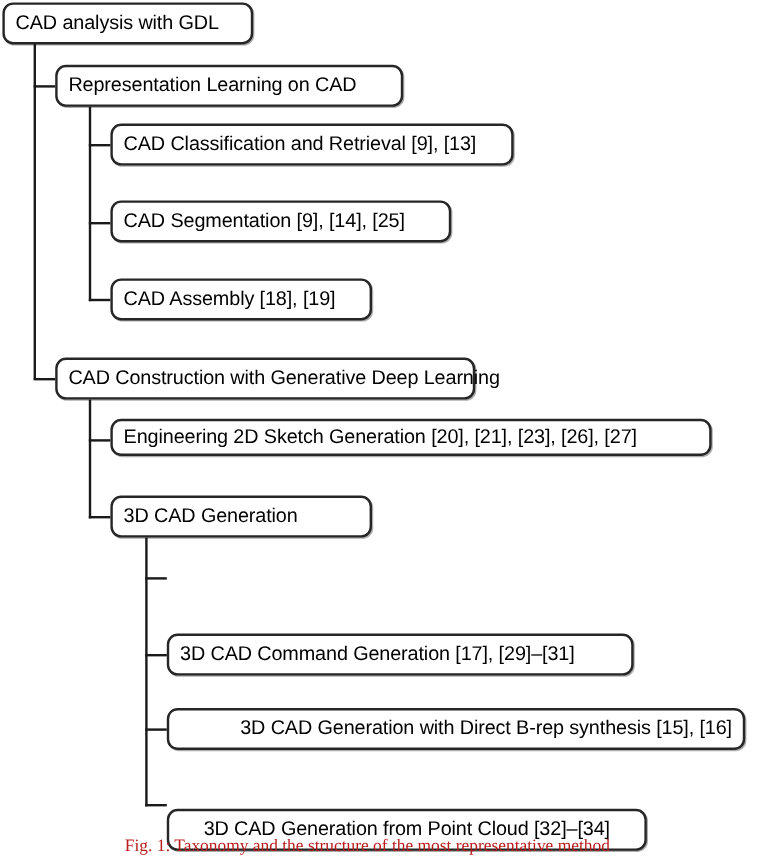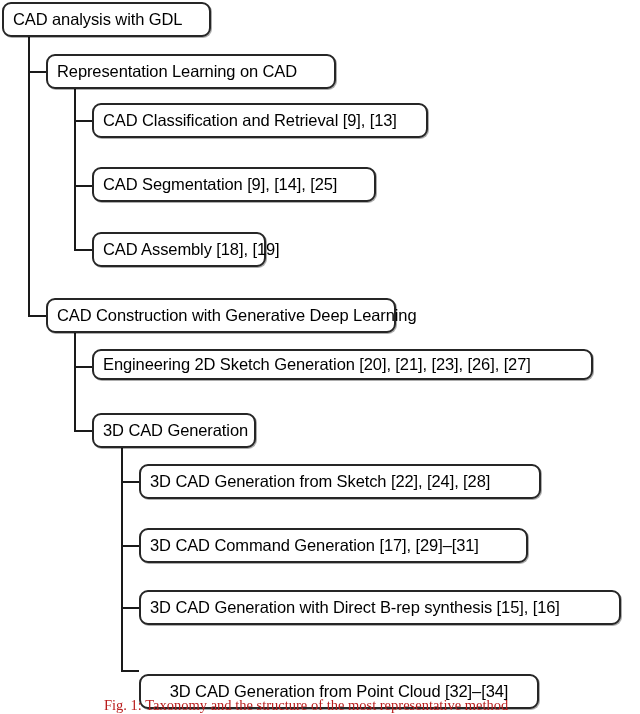--- a/index.html
+++ b/index.html
@@ -108,45 +108,42 @@
   </div>
 
   <div class="node" style="left:92px; top:103px; width:336px; height:35px;">
     <span class="label">CAD Classification and Retrieval [9], [13]</span>
   </div>
 
   <div class="node" style="left:92px; top:167px; width:284px; height:35px;">
     <span class="label">CAD Segmentation [9], [14], [25]</span>
   </div>
 
-  <div class="node" style="left:92px; top:232px; width:174px; height:35px;align-items:center;">
+  <div class="node" style="left:92px; top:232px; width:218px; height:35px;align-items:center;">
     <span class="label">CAD Assembly [18], [19]</span>
   </div>
 
   <div class="node" style="left:46px; top:298px; width:350px; height:35px;">
     <span class="label">CAD Construction with Generative Deep Learning</span>
   </div>
 
   <div class="node" style="left:92px; top:349px; width:501px; height:31px;">
     <span class="label">Engineering 2D Sketch Generation [20], [21], [23], [26], [27]</span>
   </div>
 
-  <div class="node" style="left:92px; top:413px; width:164px; height:35px;">
+  <div class="node" style="left:92px; top:413px; width:218px; height:35px;">
     <span class="label">3D CAD Generation</span>
   </div>
 
-  <div class="node" style="left:139px; top:464px; width:402px; height:35px;">
-    <span class="label">3D CAD Generation from Sketch [22], [24], [28]</span>
-  </div>
 
   <div class="node" style="left:139px; top:528px; width:389px; height:35px;">
     <span class="label">3D CAD Command Generation [17], [29]–[31]</span>
   </div>
 
-  <div class="node" style="left:139px; top:590px; width:482px; height:35px;">
+  <div class="node" style="left:139px; top:590px; width:482px; height:35px;justify-content:flex-end;">
     <span class="label">3D CAD Generation with Direct B-rep synthesis [15], [16]</span>
   </div>
 
   <div class="node" style="left:139px; top:674px; width:400px; height:35px;justify-content:center;">
     <span class="label">3D CAD Generation from Point Cloud [32]–[34]</span>
   </div>
 
 </div>
 
 <div id="caption">Fig. 1: Taxonomy and the structure of the most representative method</div>

